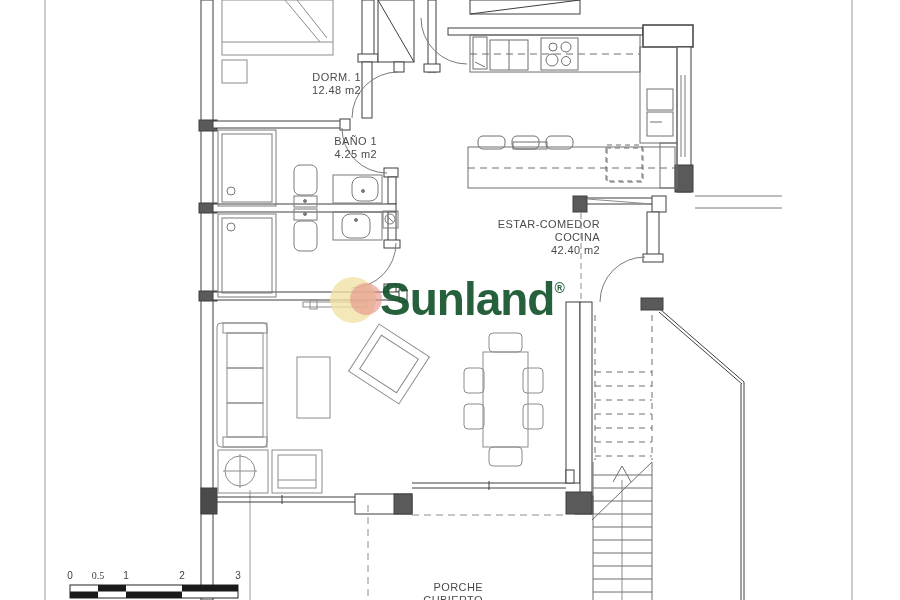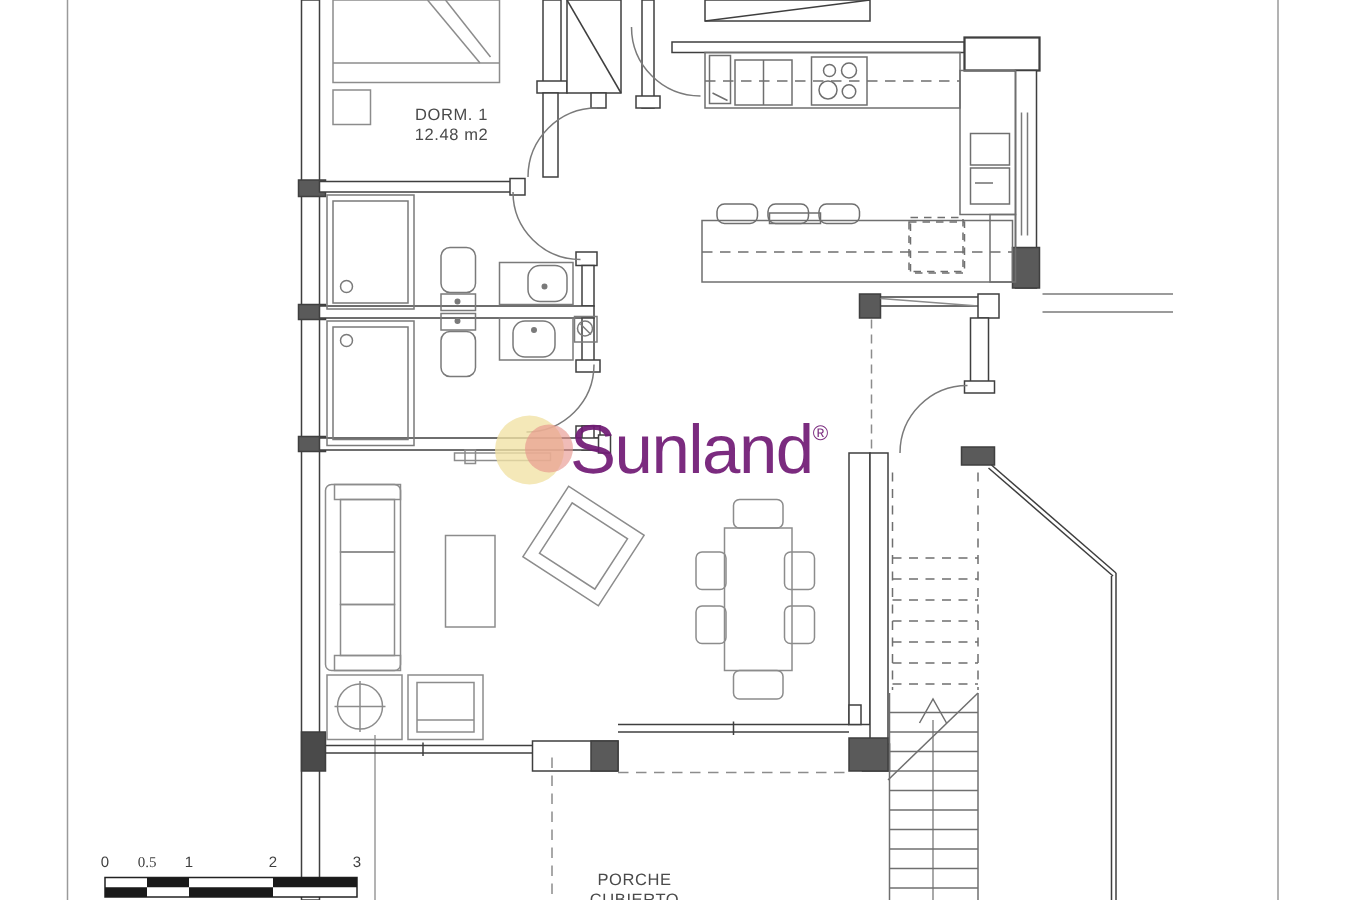--- a/index.html
+++ b/index.html
@@ -1,25 +1,25 @@
 <!DOCTYPE html>
 <html><head>
 <meta charset="utf-8">
 <style>
   html,body{margin:0;padding:0;background:#fff;}
   #stage{position:relative;width:900px;height:600px;background:#ffffff;overflow:hidden;
          font-family:"Liberation Sans", sans-serif;}
   svg{position:absolute;left:0;top:0;}
-  .room-label{position:absolute;text-align:center;font-size:11px;line-height:13px;
+  .room-label{position:absolute;text-align:right;font-size:11px;line-height:13px;
               color:#4a4a4a;letter-spacing:.4px;white-space:nowrap;}
   .scale-label{position:absolute;width:30px;text-align:center;font-size:10px;color:#3f3f3f;}
   .logo{position:absolute;left:328px;top:272px;width:260px;height:58px;}
   .logo-sun{position:absolute;left:0;top:0;}
-  .logo-text{position:absolute;left:52px;top:0px;font-size:46px;font-weight:normal;
-             letter-spacing:-1px;color:#701a75;opacity:.92;}
+  .logo-text{position:absolute;left:52px;top:0px;font-size:46px;font-weight:bold;
+             letter-spacing:-1px;color:#14532d;opacity:.92;}
   .logo-reg{font-size:14px;vertical-align:22px;letter-spacing:0;}
 </style>
 </head>
 <body>
 
 <div id="stage">
 
   <svg width="900" height="600" viewBox="0 0 900 600">
     <g fill="none" stroke="#3f3f3f" stroke-width="1">
 
@@ -272,20 +272,29 @@
           <rect x="126" y="591.5" width="56" height="6.5"></rect>
         </g>
       </g>
     </g>
   </svg>
 
   <div class="room-label" style="left:241px;top:71px;width:120px;">
     <div>DORM. 1</div>
     <div>12.48 m2</div>
   </div>
+  <div class="room-label" style="left:257px;top:135px;width:120px;">
+    <div>BAÑO 1</div>
+    <div>4.25 m2</div>
+  </div>
+  <div class="room-label" style="left:440px;top:218px;width:160px;">
+    <div>ESTAR-COMEDOR</div>
+    <div>COCINA</div>
+    <div>42.40 m2</div>
+  </div>
   <div class="room-label" style="left:363px;top:581px;width:120px;">
     <div>PORCHE</div>
     <div>CUBIERTO</div>
   </div>
 
   <div class="scale-label" style="left:55px;top:570px;">0</div>
   <div class="scale-label" style="left:83px;top:570px;font-family:Liberation Serif, serif;">0.5</div>
   <div class="scale-label" style="left:111px;top:570px;">1</div>
   <div class="scale-label" style="left:167px;top:570px;">2</div>
   <div class="scale-label" style="left:223px;top:570px;">3</div>

